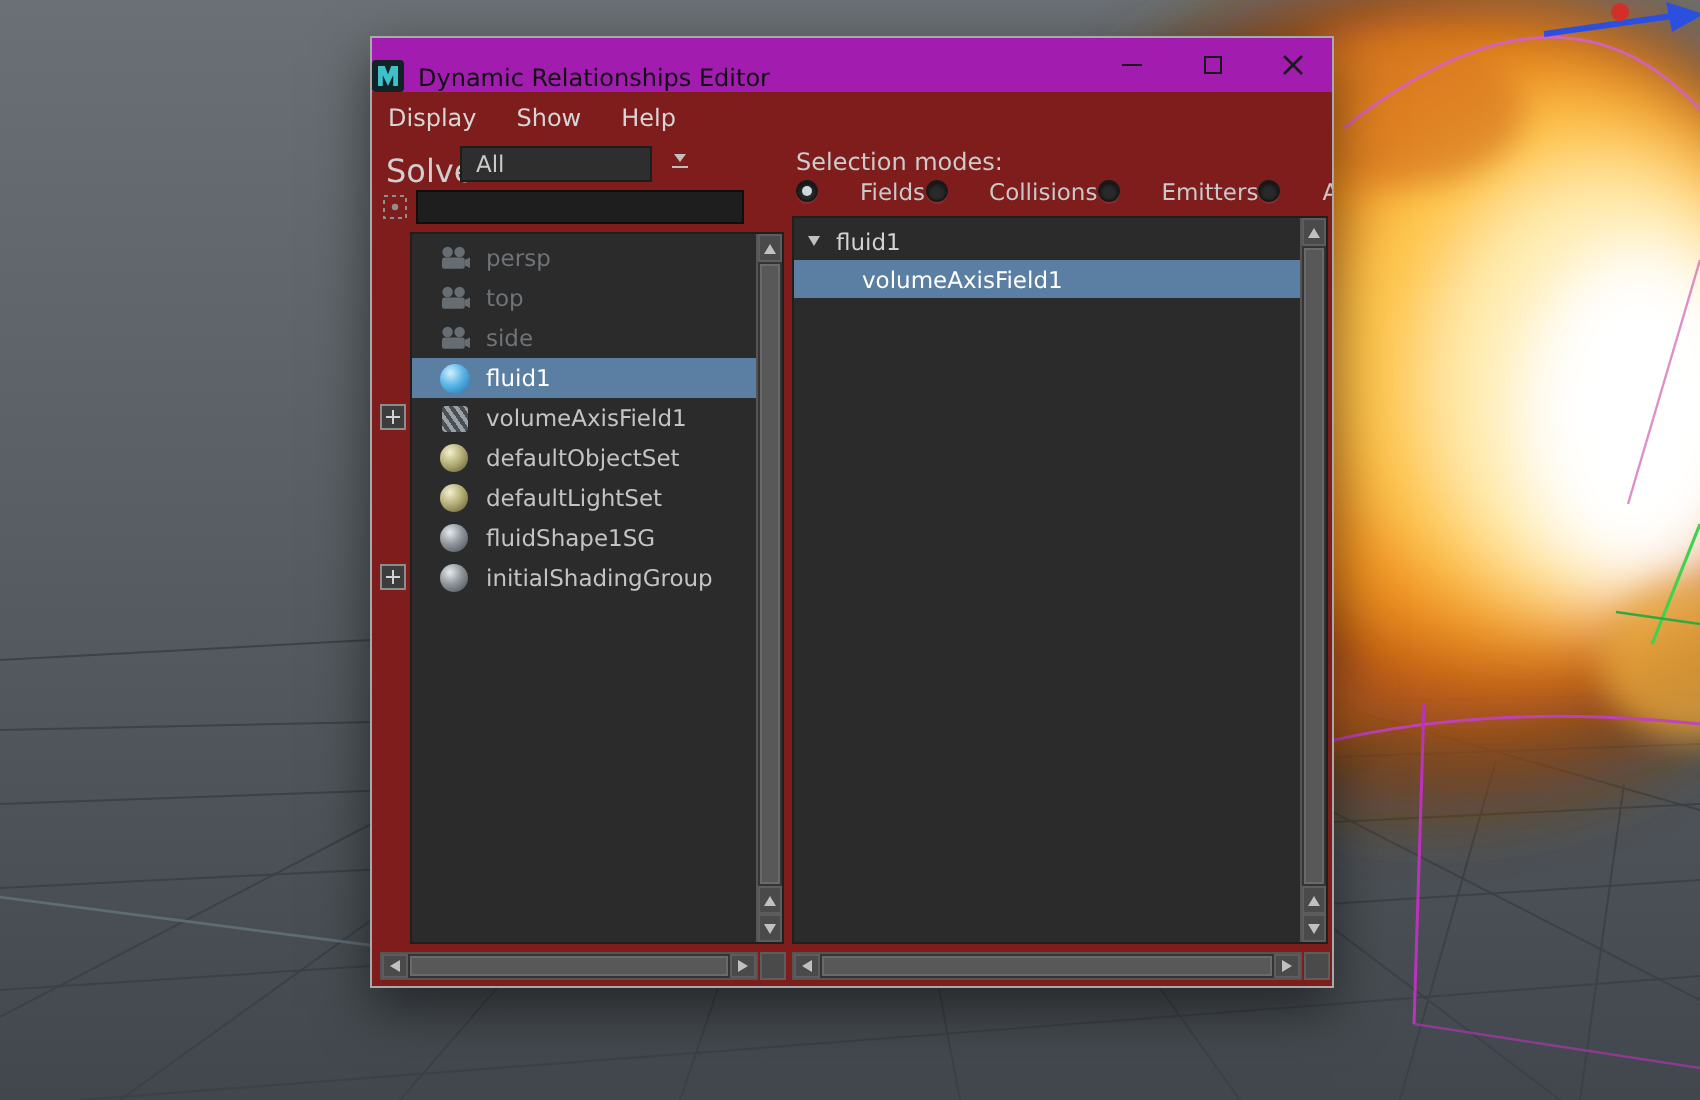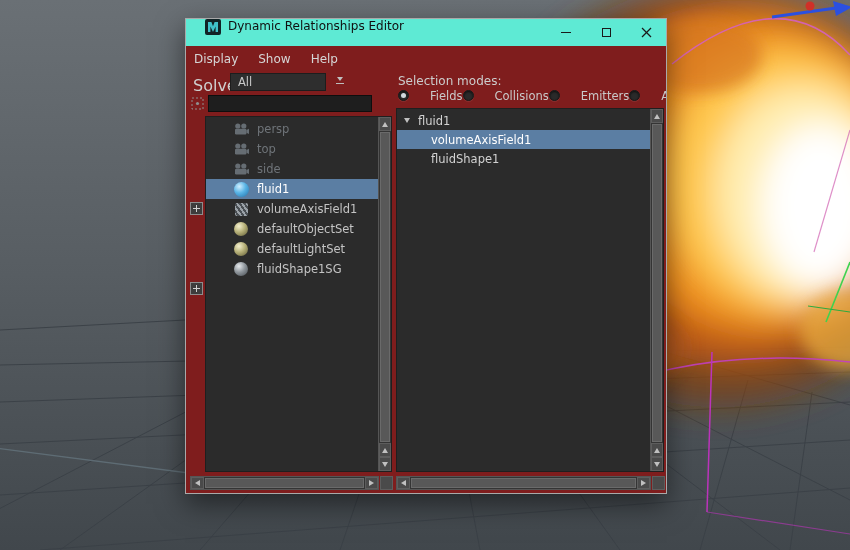--- a/index.html
+++ b/index.html
@@ -12,22 +12,22 @@
   .bg-svg{position:absolute;left:0;top:0;}
 
   
   .dre-window{
     position:absolute;left:185px;top:18px;width:482px;height:476px;
     box-sizing:border-box;border:1px solid #a9a9a9;
     box-shadow:0 10px 26px rgba(0,0,0,.5);
     display:flex;flex-direction:column;background:#484848;
   }
   .titlebar{
-    height:27px;flex:0 0 27px;background:#5eead4;display:flex;align-items:flex-start;
-    padding-left:19px;box-sizing:border-box;
+    height:27px;flex:0 0 27px;background:#a21caf;display:flex;align-items:flex-end;
+    padding-left:0;box-sizing:border-box;
   }
   .titlebar .app-icon{width:16px;height:16px;margin-right:7px;flex:0 0 16px;}
   .title-text{font-size:12px;color:#101010;flex:1;white-space:nowrap;overflow:hidden;}
   .win-btn{width:40px;height:27px;display:flex;align-items:center;justify-content:center;cursor:default;}
   .min-glyph{width:10px;height:1px;background:#1a1a1a;}
   .max-glyph{width:9px;height:9px;border:1px solid #1a1a1a;box-sizing:border-box;background:transparent;}
 
   .win-body{position:relative;flex:1;background:#7f1d1d;overflow:hidden;}
 
   
@@ -51,21 +51,21 @@
     background:#1e1e1e;border:1px solid #0e0e0e;color:#dcdcdc;font-size:11px;
     font-family:"DejaVu Sans","Liberation Sans",sans-serif;padding:0 4px;outline:none;
   }
 
   
   .left-panel{
     position:absolute;left:19px;top:70px;width:187px;height:356px;box-sizing:border-box;
     background:#2b2b2b;border:1px solid #1f1f1f;
   }
   .o-rows{position:absolute;left:0;top:0;right:13px;bottom:0;padding-top:2px;overflow:hidden;}
-  .o-row{height:20px;display:flex;align-items:center;padding-left:27px;cursor:default;text-align:right;}
+  .o-row{height:20px;display:flex;align-items:center;padding-left:13px;cursor:default;text-align:right;}
   .o-row .oicon{width:16px;height:14px;display:flex;align-items:center;justify-content:center;flex:0 0 16px;}
   .o-label{font-size:11.5px;color:#c4c4c4;margin-left:8px;white-space:nowrap;}
   .o-row.muted .o-label{color:#6f7479;}
   .o-row.selected{background:#5b7ea3;}
   .o-row.selected .o-label{color:#ffffff;}
   .cam{color:#929ca4;}
   .muted .cam{color:#666d73;}
   .icon-fluid{width:15px;height:15px;border-radius:50%;
     background:radial-gradient(circle at 35% 30%, #d2efff, #58b4e6 45%, #1e6ea8);}
   .icon-field{width:13px;height:13px;border-radius:2px;
@@ -311,20 +311,26 @@
           </div>
 
           <div class="o-row">
             <span class="oicon">
                 <span class="sphere-sg"></span>
               </span>
             <span class="o-label">fluidShape1SG</span>
           </div>
 
 
+          <div class="o-row">
+            <span class="oicon">
+                <span class="sphere-sg"></span>
+              </span>
+            <span class="o-label">initialShadingGroup</span>
+          </div>
 
         </div>
 
         <div class="vscroll">
           <div class="sbtn">
               <span class="t-up"></span>
             </div>
           <div class="vtrack">
               <div class="vthumb"></div>
             </div>
@@ -359,23 +365,20 @@
 
       <div class="right-panel">
         <div class="t-rows">
           <div class="t-row t-root">
             <span class="t-dn"></span>
             <span class="t-label">fluid1</span>
           </div>
           <div class="t-row t-child selected">
             <span class="t-label">volumeAxisField1</span>
           </div>
-          <div class="t-row t-child">
-            <span class="t-label">fluidShape1</span>
-          </div>
         </div>
 
         <div class="vscroll">
           <div class="sbtn">
               <span class="t-up"></span>
             </div>
           <div class="vtrack">
               <div class="vthumb"></div>
             </div>
           <div class="sbtn">

